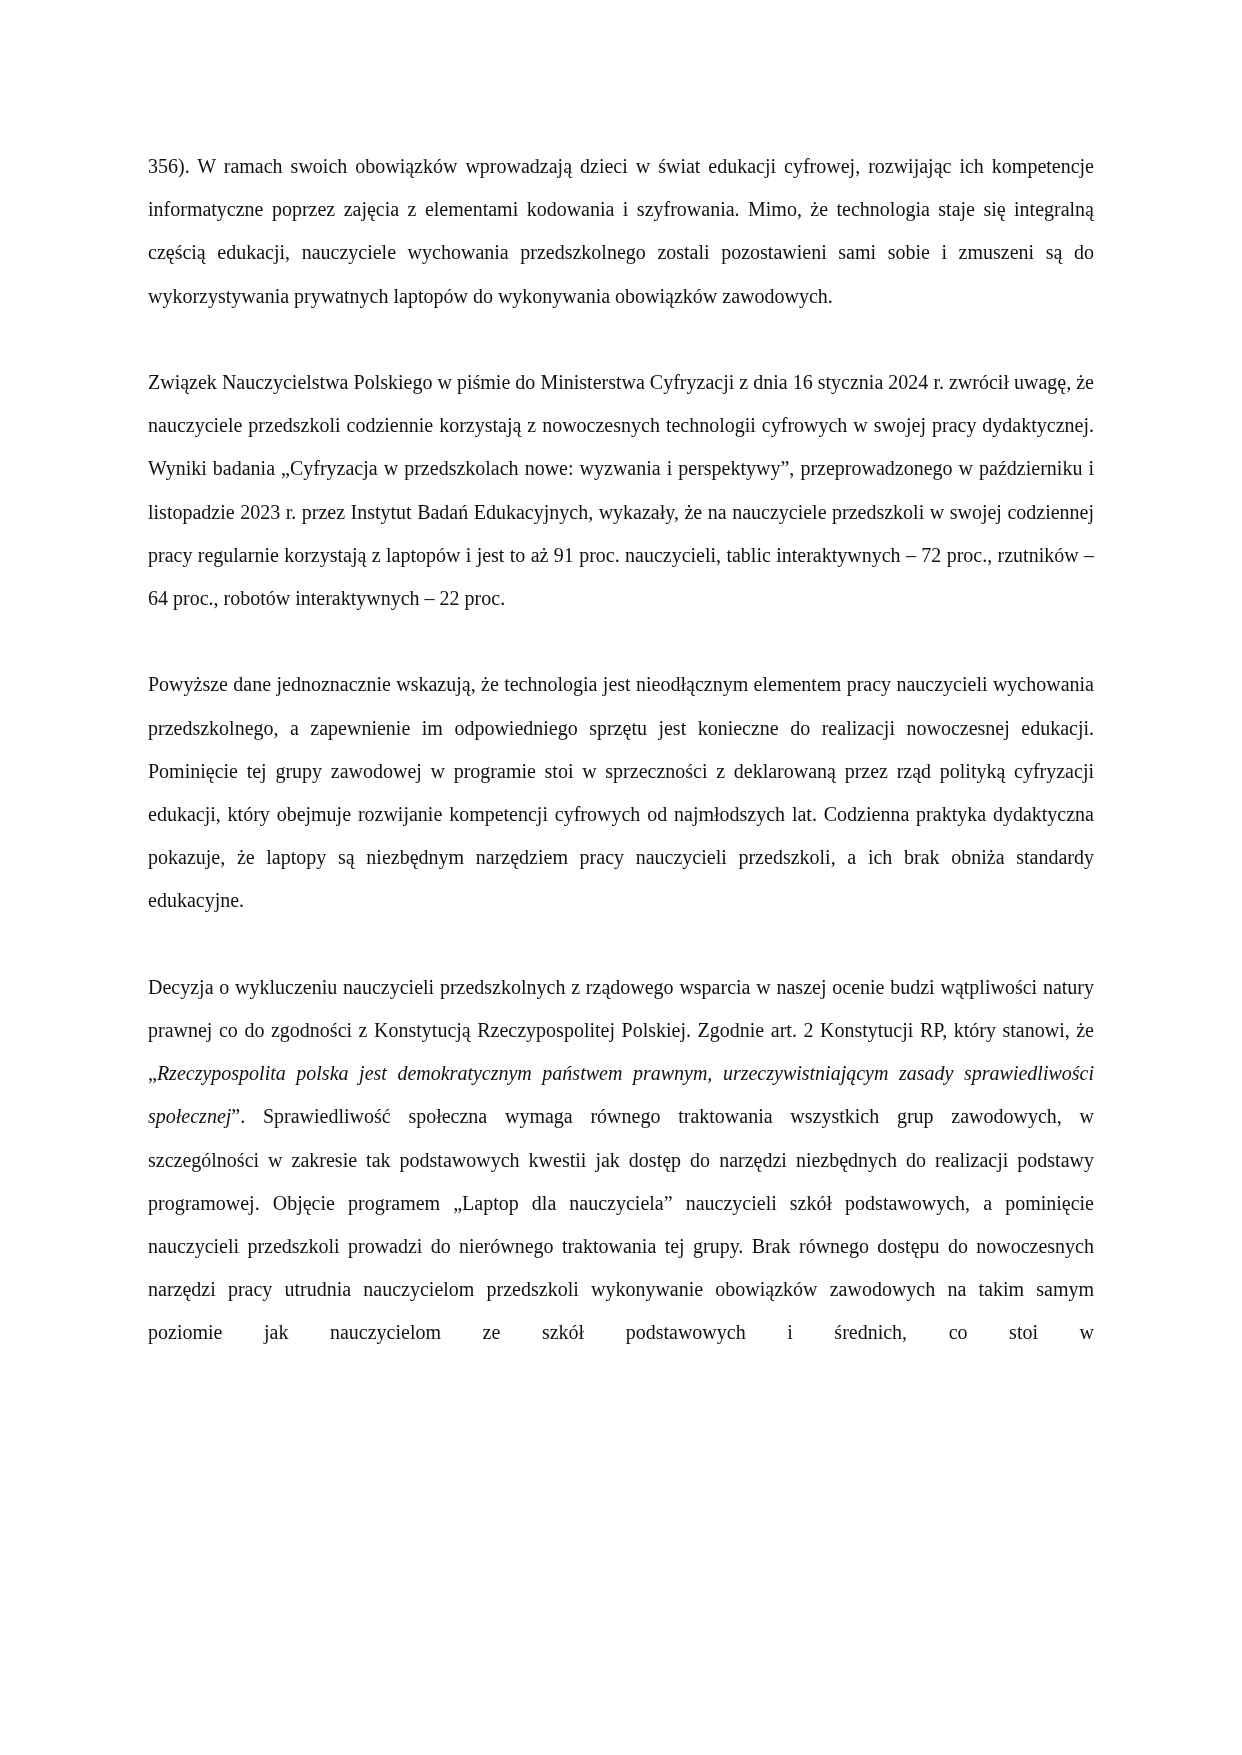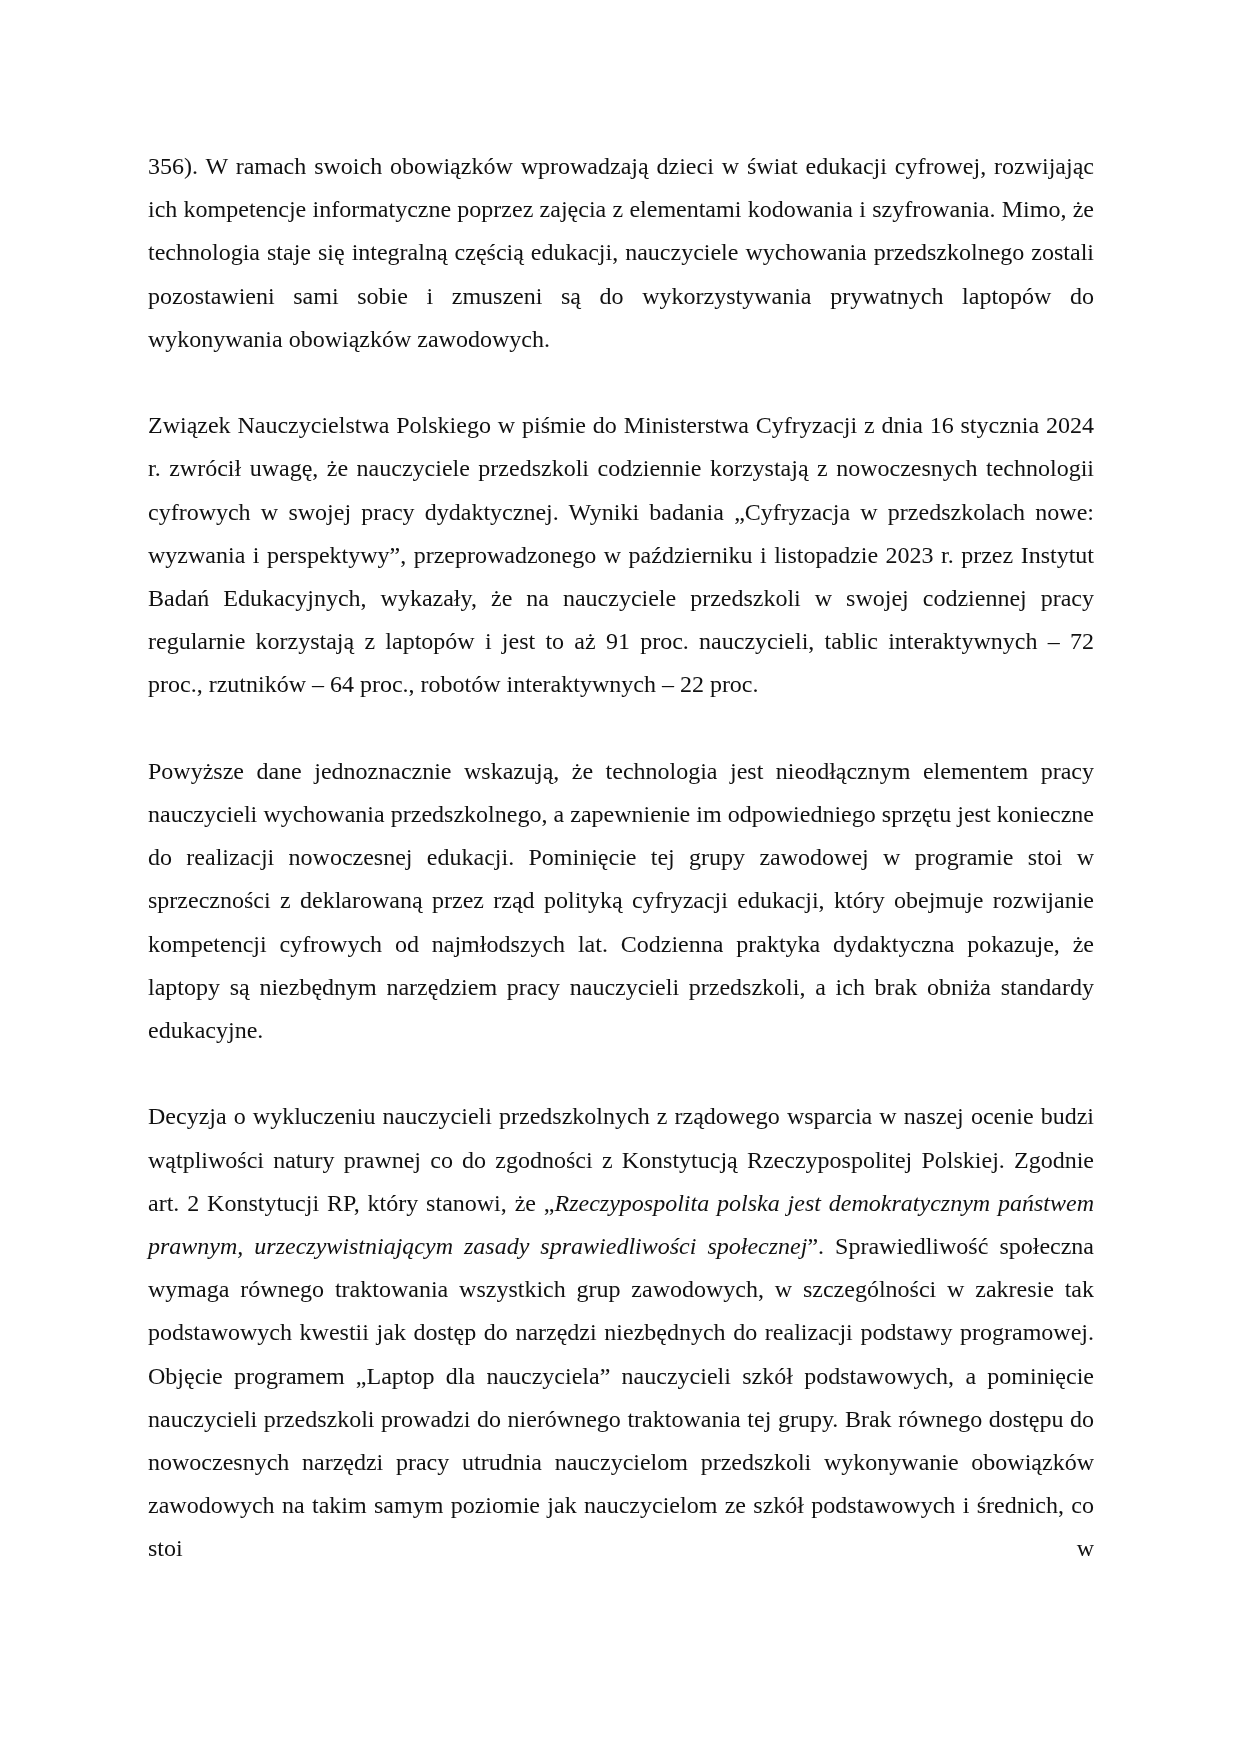--- a/index.html
+++ b/index.html
@@ -3,21 +3,21 @@
   <meta charset="utf-8">
   <style>
     html, body { margin: 0; padding: 0; background: #ffffff; }
     body { width: 1242px; height: 1755px; position: relative; overflow: hidden; }
     .page {
       position: absolute;
       left: 148px;
       top: 145px;
       width: 946px;
       font-family: "Liberation Serif", serif;
-      font-size: 24px;
+      font-size: 20px;
       line-height: 43.2px;
       color: #111111;
     }
     .para {
       margin: 0 0 43.2px 0;
       text-align: justify;
       text-align-last: left;
     }
     .para .it { font-style: italic; }
   </style>

